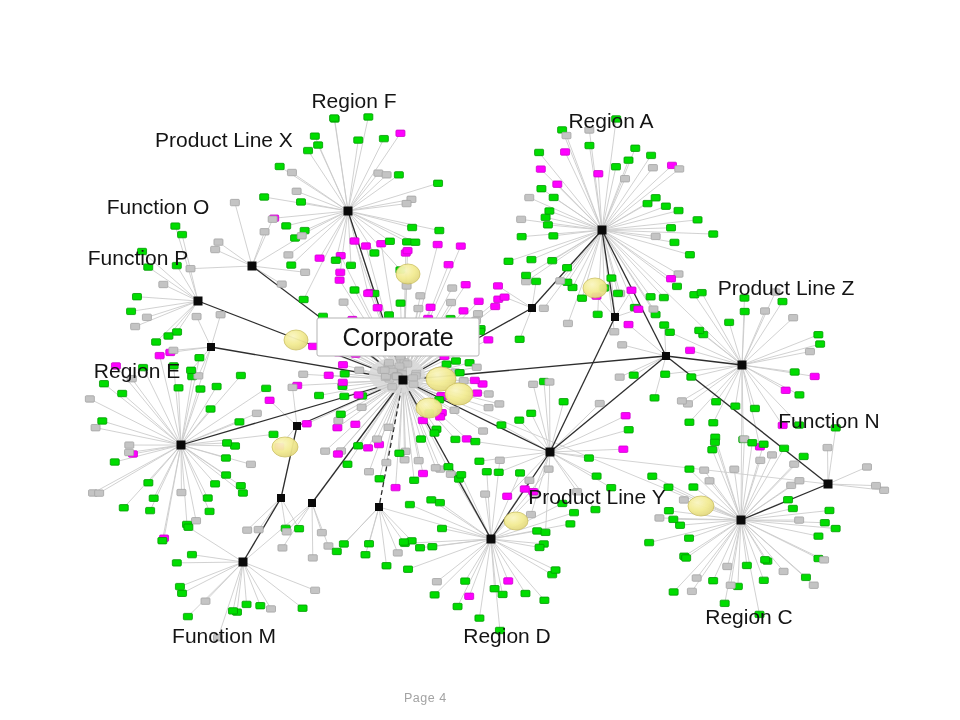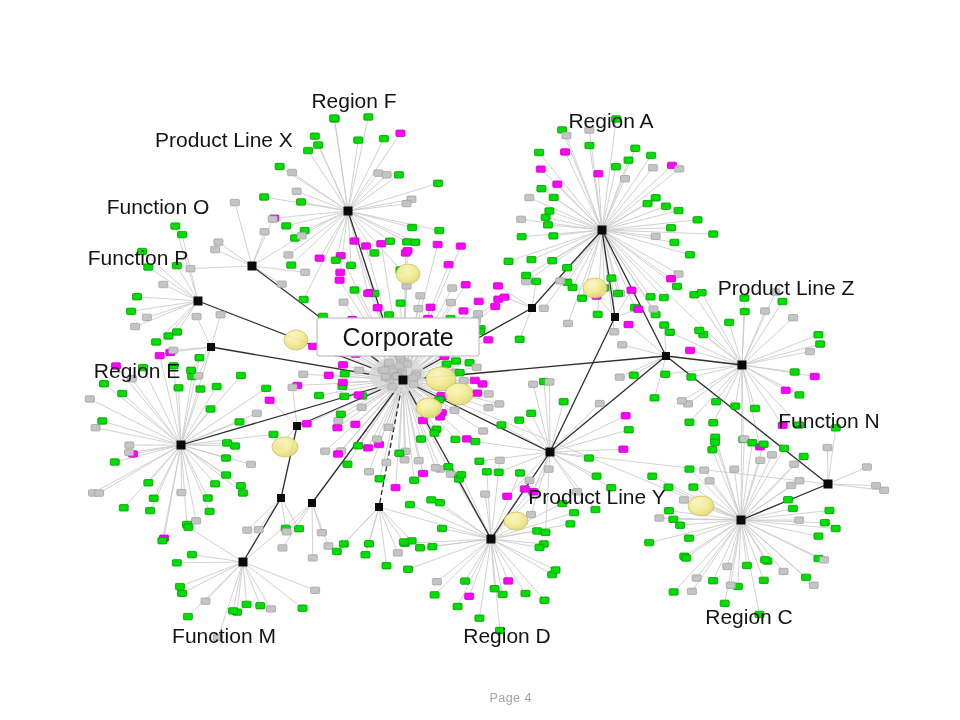--- a/index.html
+++ b/index.html
@@ -2,21 +2,21 @@
 <html><head>
 <meta charset="utf-8">
 <style>
   html,body{margin:0;padding:0;background:#ffffff;}
   .slide{
     position:relative;width:960px;height:720px;background:#ffffff;
     overflow:hidden;font-family:"Liberation Sans",sans-serif;
   }
   svg{position:absolute;left:0;top:0;}
   .footer{
-    position:absolute;top:691px;left:404px;width:128px;text-align:right;
+    position:absolute;top:691px;left:404px;width:128px;text-align:left;
     font-size:12.5px;color:#a3a3a3;letter-spacing:0.5px;
   }
   text.hub-label{
     font-family:"Liberation Sans",sans-serif;
     fill:#141414;
   }
 </style>
 </head>
 <body>
 

